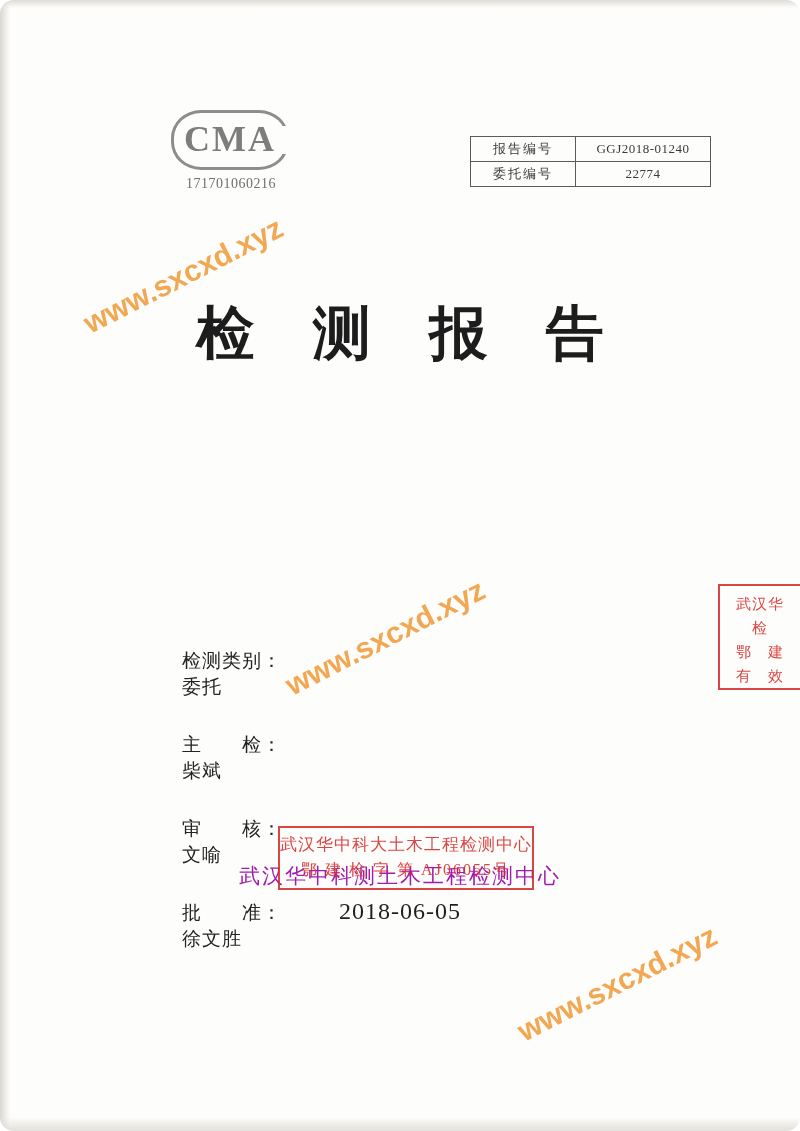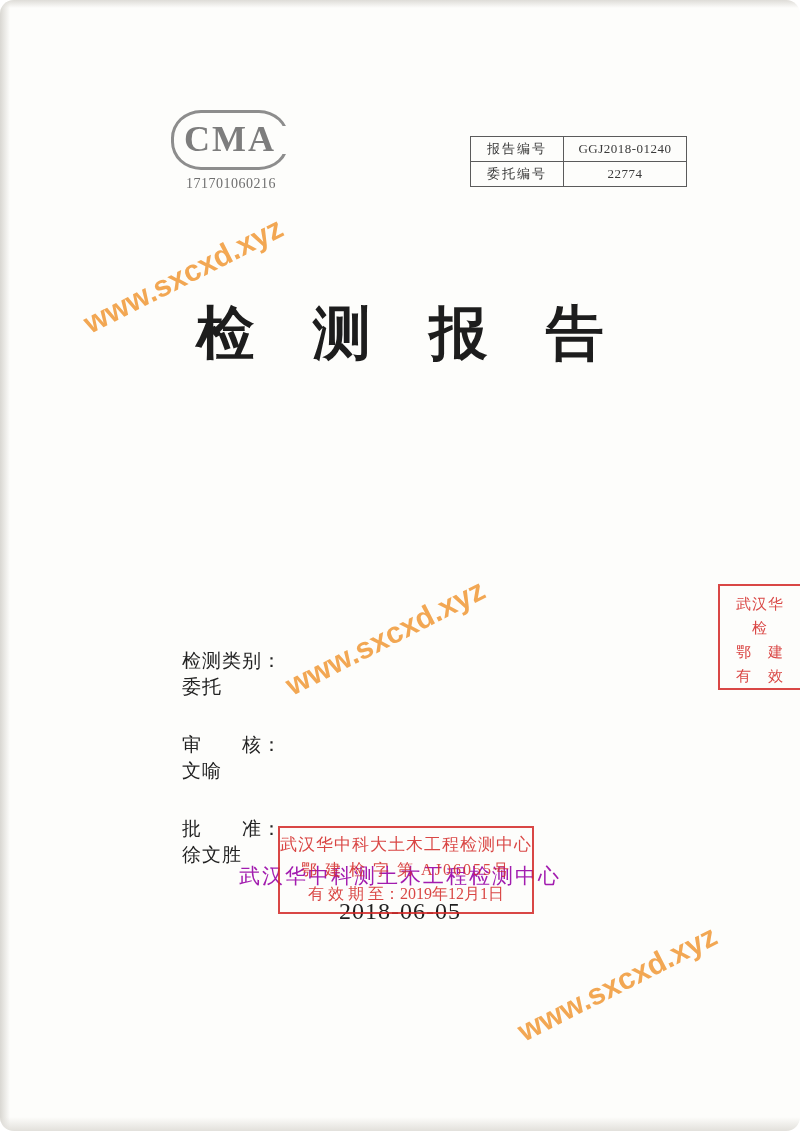--- a/index.html
+++ b/index.html
@@ -98,21 +98,21 @@
     position: absolute;
     left: 470px;
     top: 136px;
     border-collapse: collapse;
     font-size: 13px;
     color: #3a3a3a;
   }
   .ref-table td {
     border: 1px solid #5b5b5b;
     height: 24px;
-    padding: 0 2px;
+    padding: 0 8px;
     text-align: center;
     white-space: nowrap;
     font-family: "Liberation Serif", "DejaVu Serif", serif;
   }
   .ref-table td.label {
     width: 88px;
     letter-spacing: 2px;
   }
   .ref-table td.value {
     width: 118px;
@@ -295,36 +295,39 @@
 
   <div class="doc-title">检 测 报 告</div>
 
 
   <div class="fields-lower">
     <div class="field-row">
       <span class="field-label">检测类别：</span>
       <span class="field-value">委托</span>
     </div>
     <div class="field-row">
+      <span class="field-label spaced">主　　检：</span>
+      <span class="field-value">柴斌</span>
+    </div>
+    <div class="field-row">
       <span class="field-label spaced">审　　核：</span>
       <span class="field-value">文喻</span>
     </div>
     <div class="field-row">
       <span class="field-label spaced">批　　准：</span>
       <span class="field-value">徐文胜</span>
     </div>
   </div>
 
   <div class="org-line">武汉华中科测土木工程检测中心</div>
   <div class="date-line">2018-06-05</div>
 
   <div class="stamp stamp-main">
     <div class="l1">武汉华中科大土木工程检测中心</div>
     <div class="l2">鄂 建 检 字 第 AJ06055号</div>
-    <div class="l3">有 效 期 至：2019年12月1日</div>
   </div>
 
   <div class="stamp stamp-right">
     <div>武汉华</div>
     <div>检</div>
     <div>鄂　建</div>
     <div>有　效</div>
   </div>
 
   <div class="wm wm-1">www.sxcxd.xyz</div>

